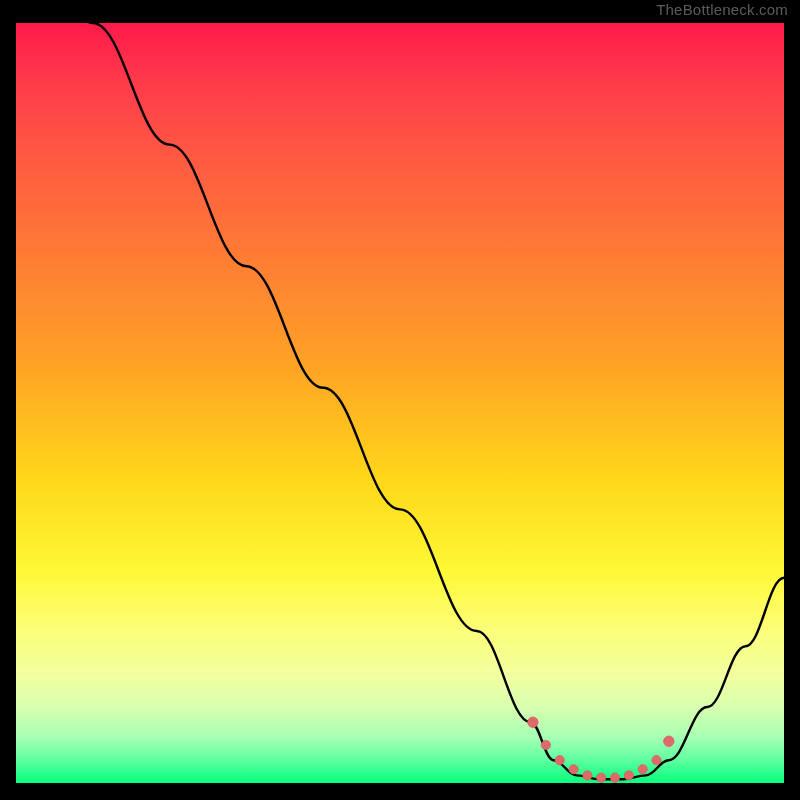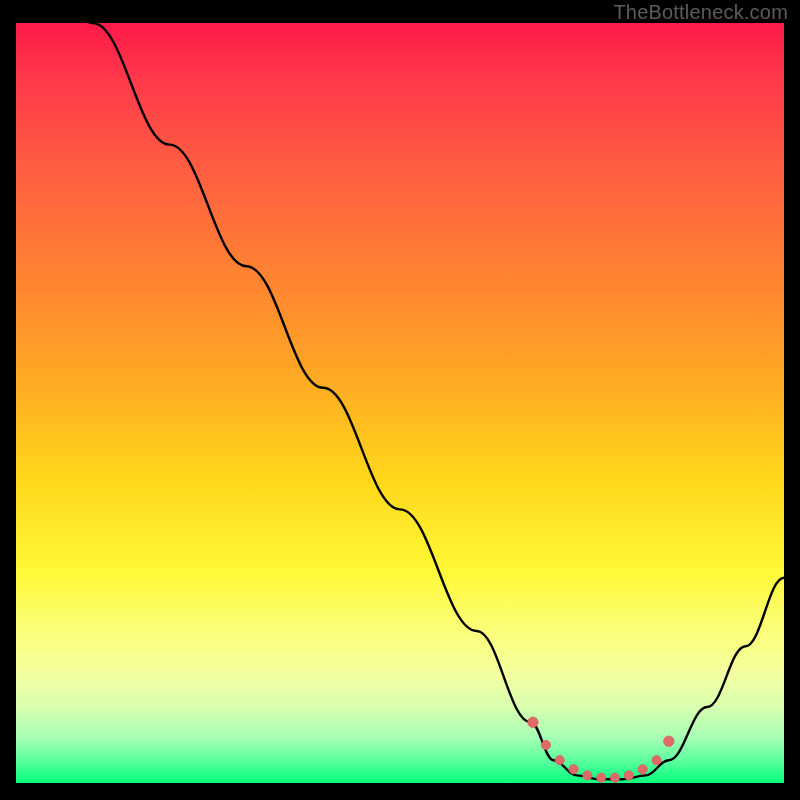--- a/index.html
+++ b/index.html
@@ -48,21 +48,21 @@
   }
   .curve {
     position: absolute;
     inset: 0;
   }
   .watermark {
     position: absolute;
     top: 1px;
     right: 12px;
     color: #5c5c5c;
-    font-size: 20px;
+    font-size: 15px;
     letter-spacing: 0.2px;
     font-weight: 400;
   }
 </style>
 </head>
 <body>
 
 <div class="stage">
   <div class="watermark">TheBottleneck.com</div>
 

